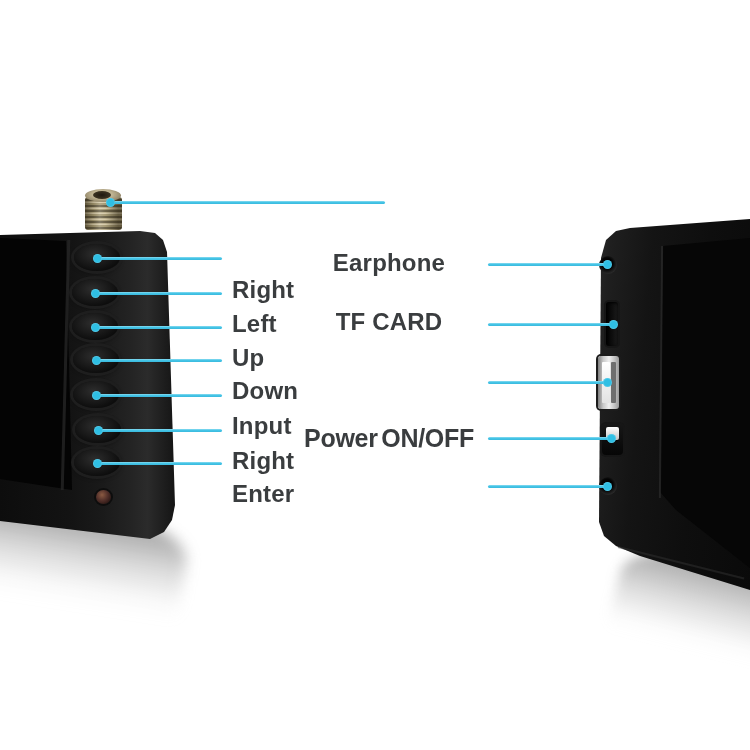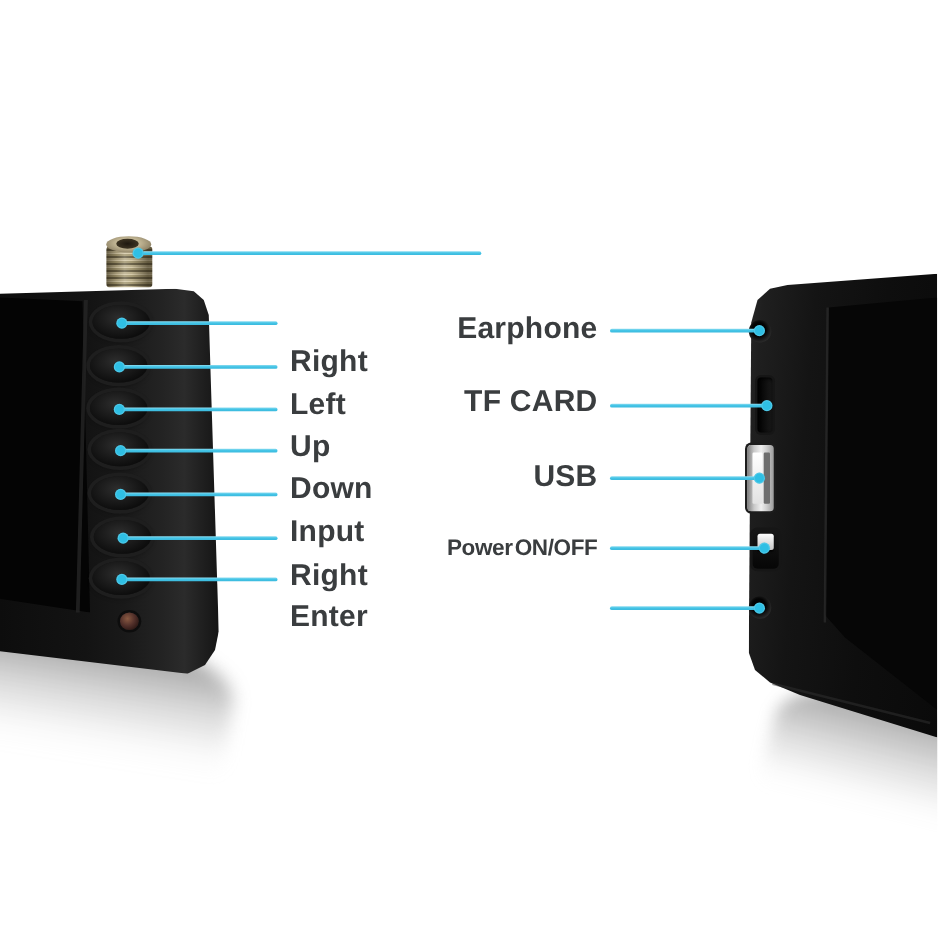--- a/index.html
+++ b/index.html
@@ -6,22 +6,22 @@
   #stage{
     position:relative;width:750px;height:750px;background:#ffffff;overflow:hidden;
     font-family:"Liberation Sans","DejaVu Sans",sans-serif;
   }
   
   .lab{
     position:absolute;height:28px;line-height:28px;font-size:24px;font-weight:700;
     color:#3a3d3f;letter-spacing:.2px;white-space:nowrap;
   }
   .lab-left{left:232px;margin-top:31px;}
-  .lab-mid{left:300px;width:178px;text-align:right;}
-  .lab-power{font-size:18px;letter-spacing:-.3px;word-spacing:-3px;}
+  .lab-mid{left:300px;width:178px;text-align:center;}
+  .lab-power{font-size:25px;letter-spacing:-.3px;word-spacing:-3px;}
   
   .cl{position:absolute;height:3px;border-radius:2px;
       background:linear-gradient(180deg,#8edcf0 0%,#45c5e7 45%,#3ab9dd 100%);}
   .cd{position:absolute;width:9px;height:9px;border-radius:50%;background:#2fbfe4;
       box-shadow:0 0 0 1px rgba(255,255,255,.15) inset;z-index:9;}
   
   .ld-shadow{position:absolute;left:-64px;top:508px;width:248px;height:118px;
       background:linear-gradient(180deg,rgba(72,72,72,.55) 0%,rgba(120,120,120,.28) 38%,rgba(190,190,190,.1) 64%,rgba(255,255,255,0) 80%);
       transform:rotate(9deg);filter:blur(7px);border-radius:30%;z-index:1;}
   .ld-body{position:absolute;left:0;top:225px;width:180px;height:318px;z-index:2;
@@ -151,16 +151,15 @@
   <div class="lab lab-left" style="top:245px">Right</div>
   <div class="lab lab-left" style="top:279px">Left</div>
   <div class="lab lab-left" style="top:313px">Up</div>
   <div class="lab lab-left" style="top:346px">Down</div>
   <div class="lab lab-left" style="top:381px">Input</div>
   <div class="lab lab-left" style="top:416px">Right</div>
   <div class="lab lab-left" style="top:449px">Enter</div>
 
   <div class="lab lab-mid" style="top:249px">Earphone</div>
   <div class="lab lab-mid" style="top:308px">TF CARD</div>
-  <div class="lab lab-mid" style="top:368px">USB</div>
   <div class="lab lab-mid lab-power" style="top:424px">Power ON/OFF</div>
 
 </div>
 
 </body></html>

